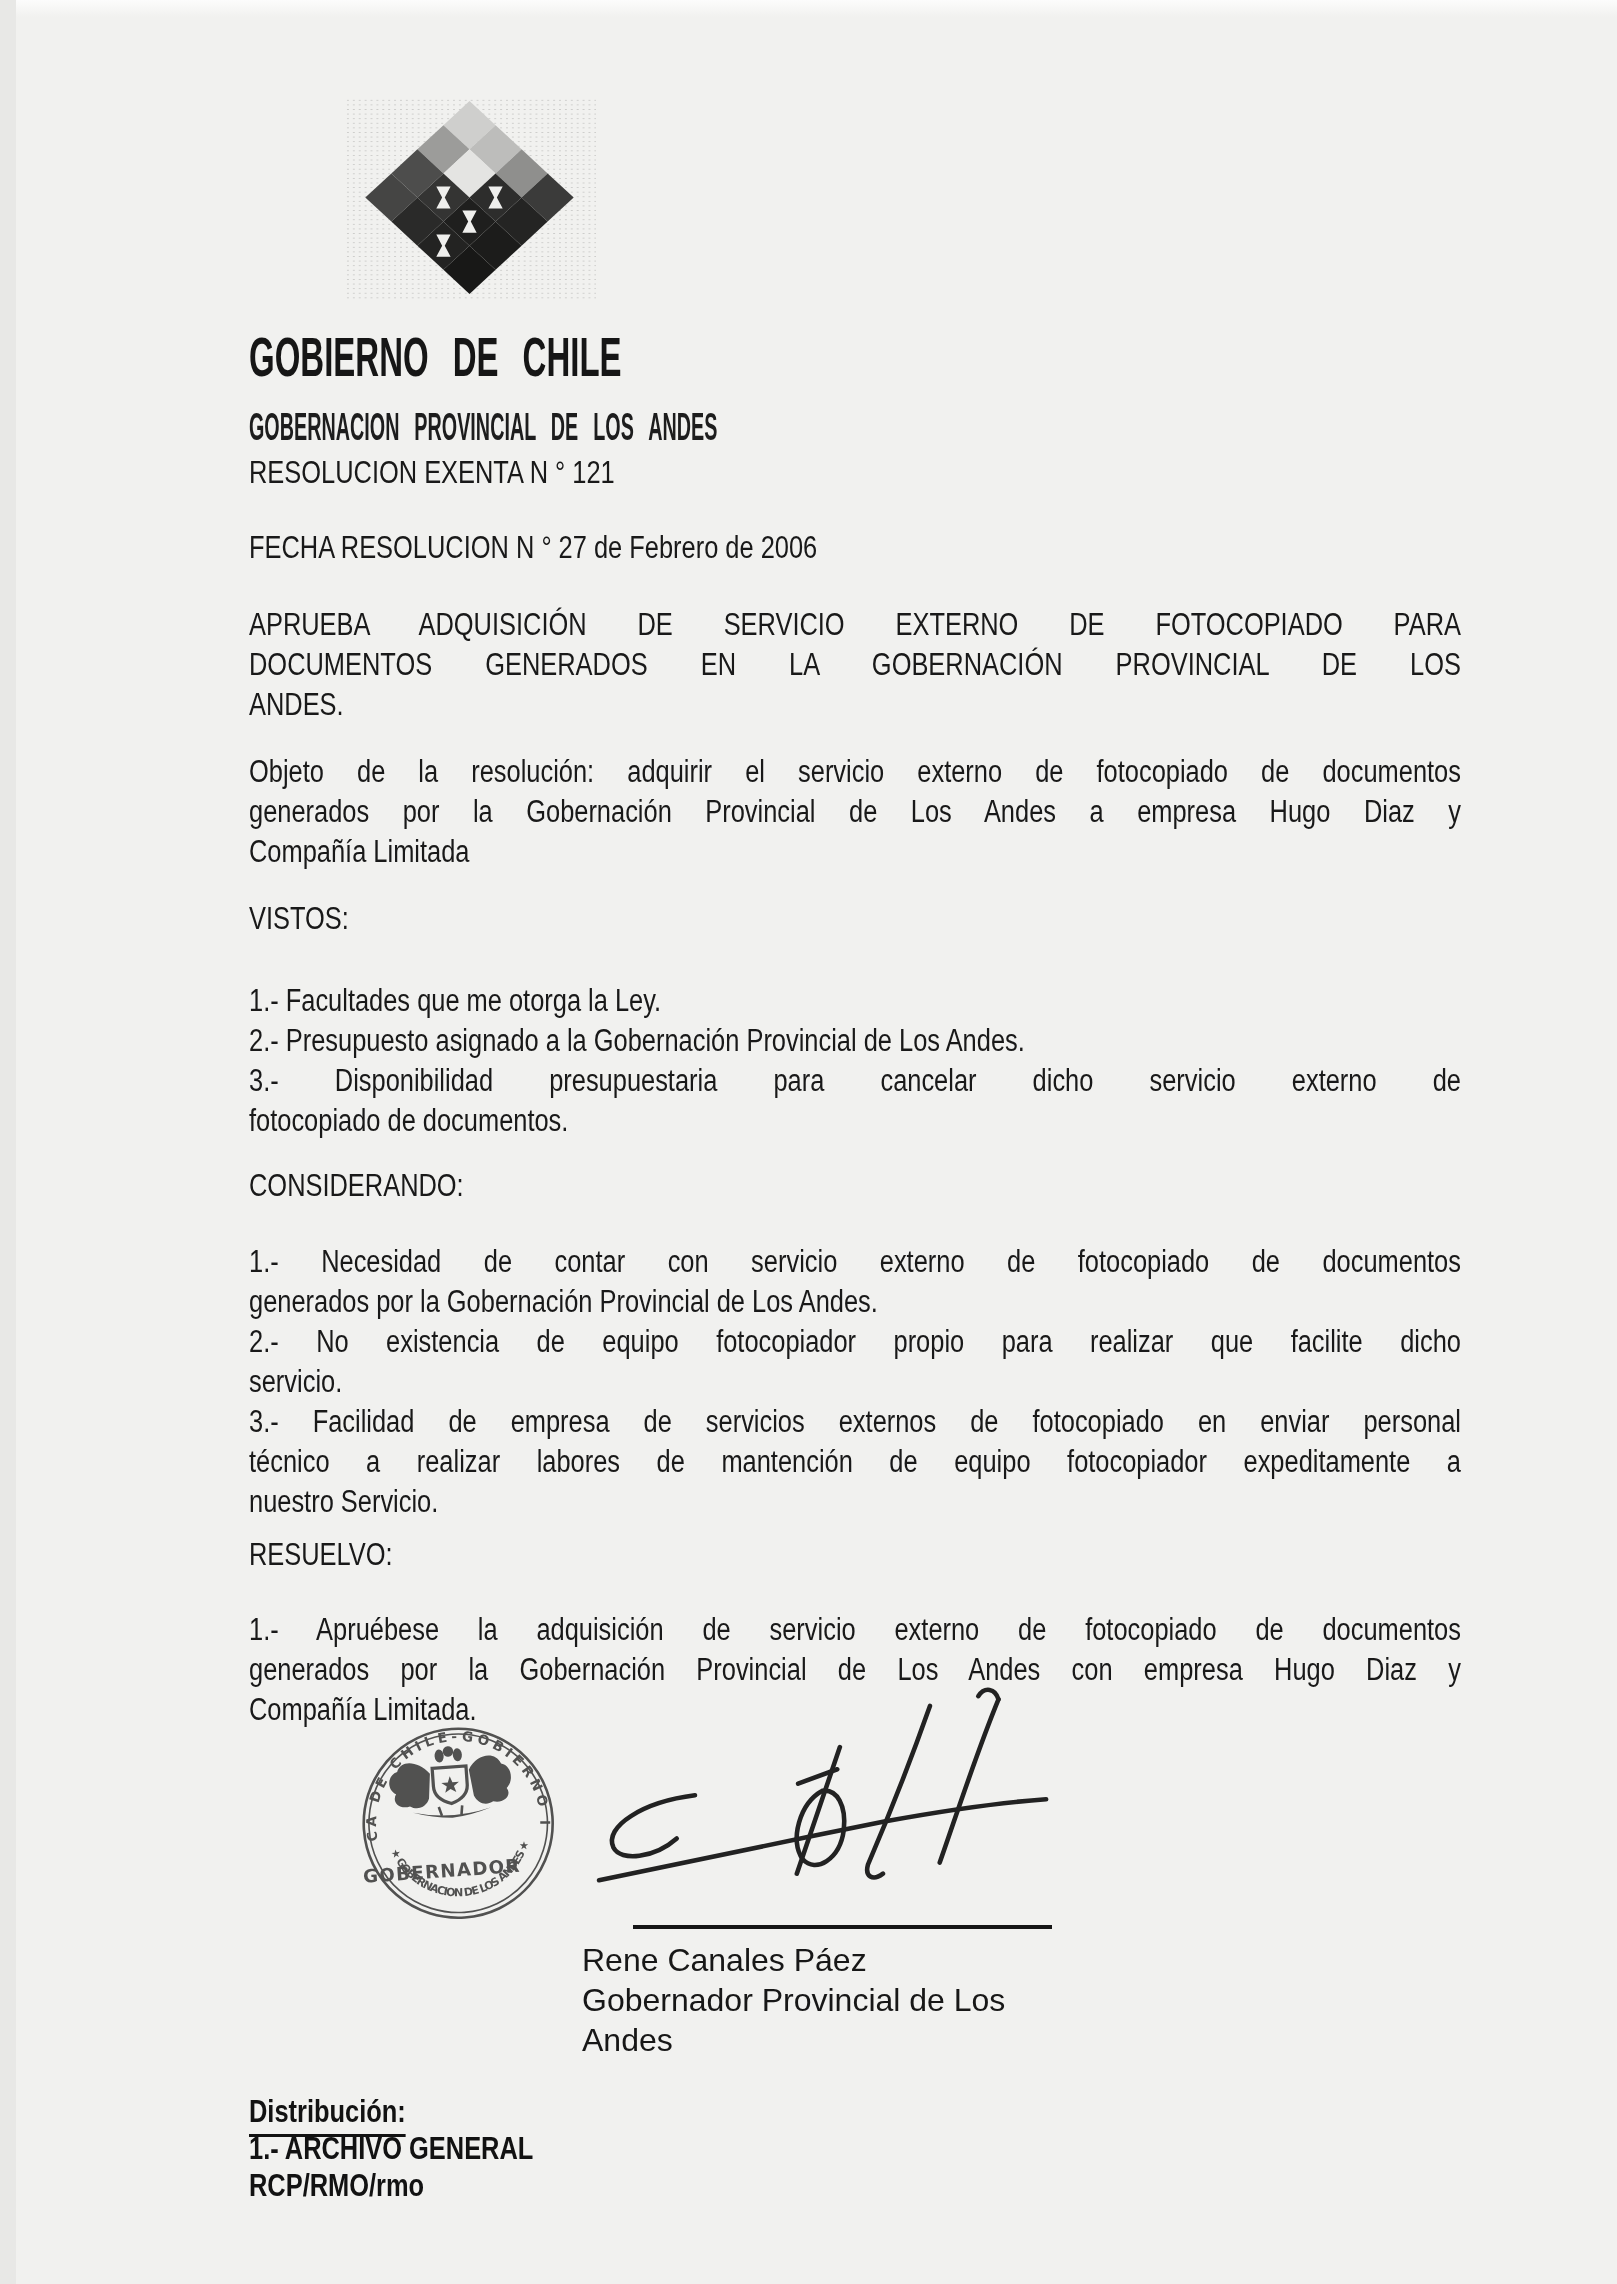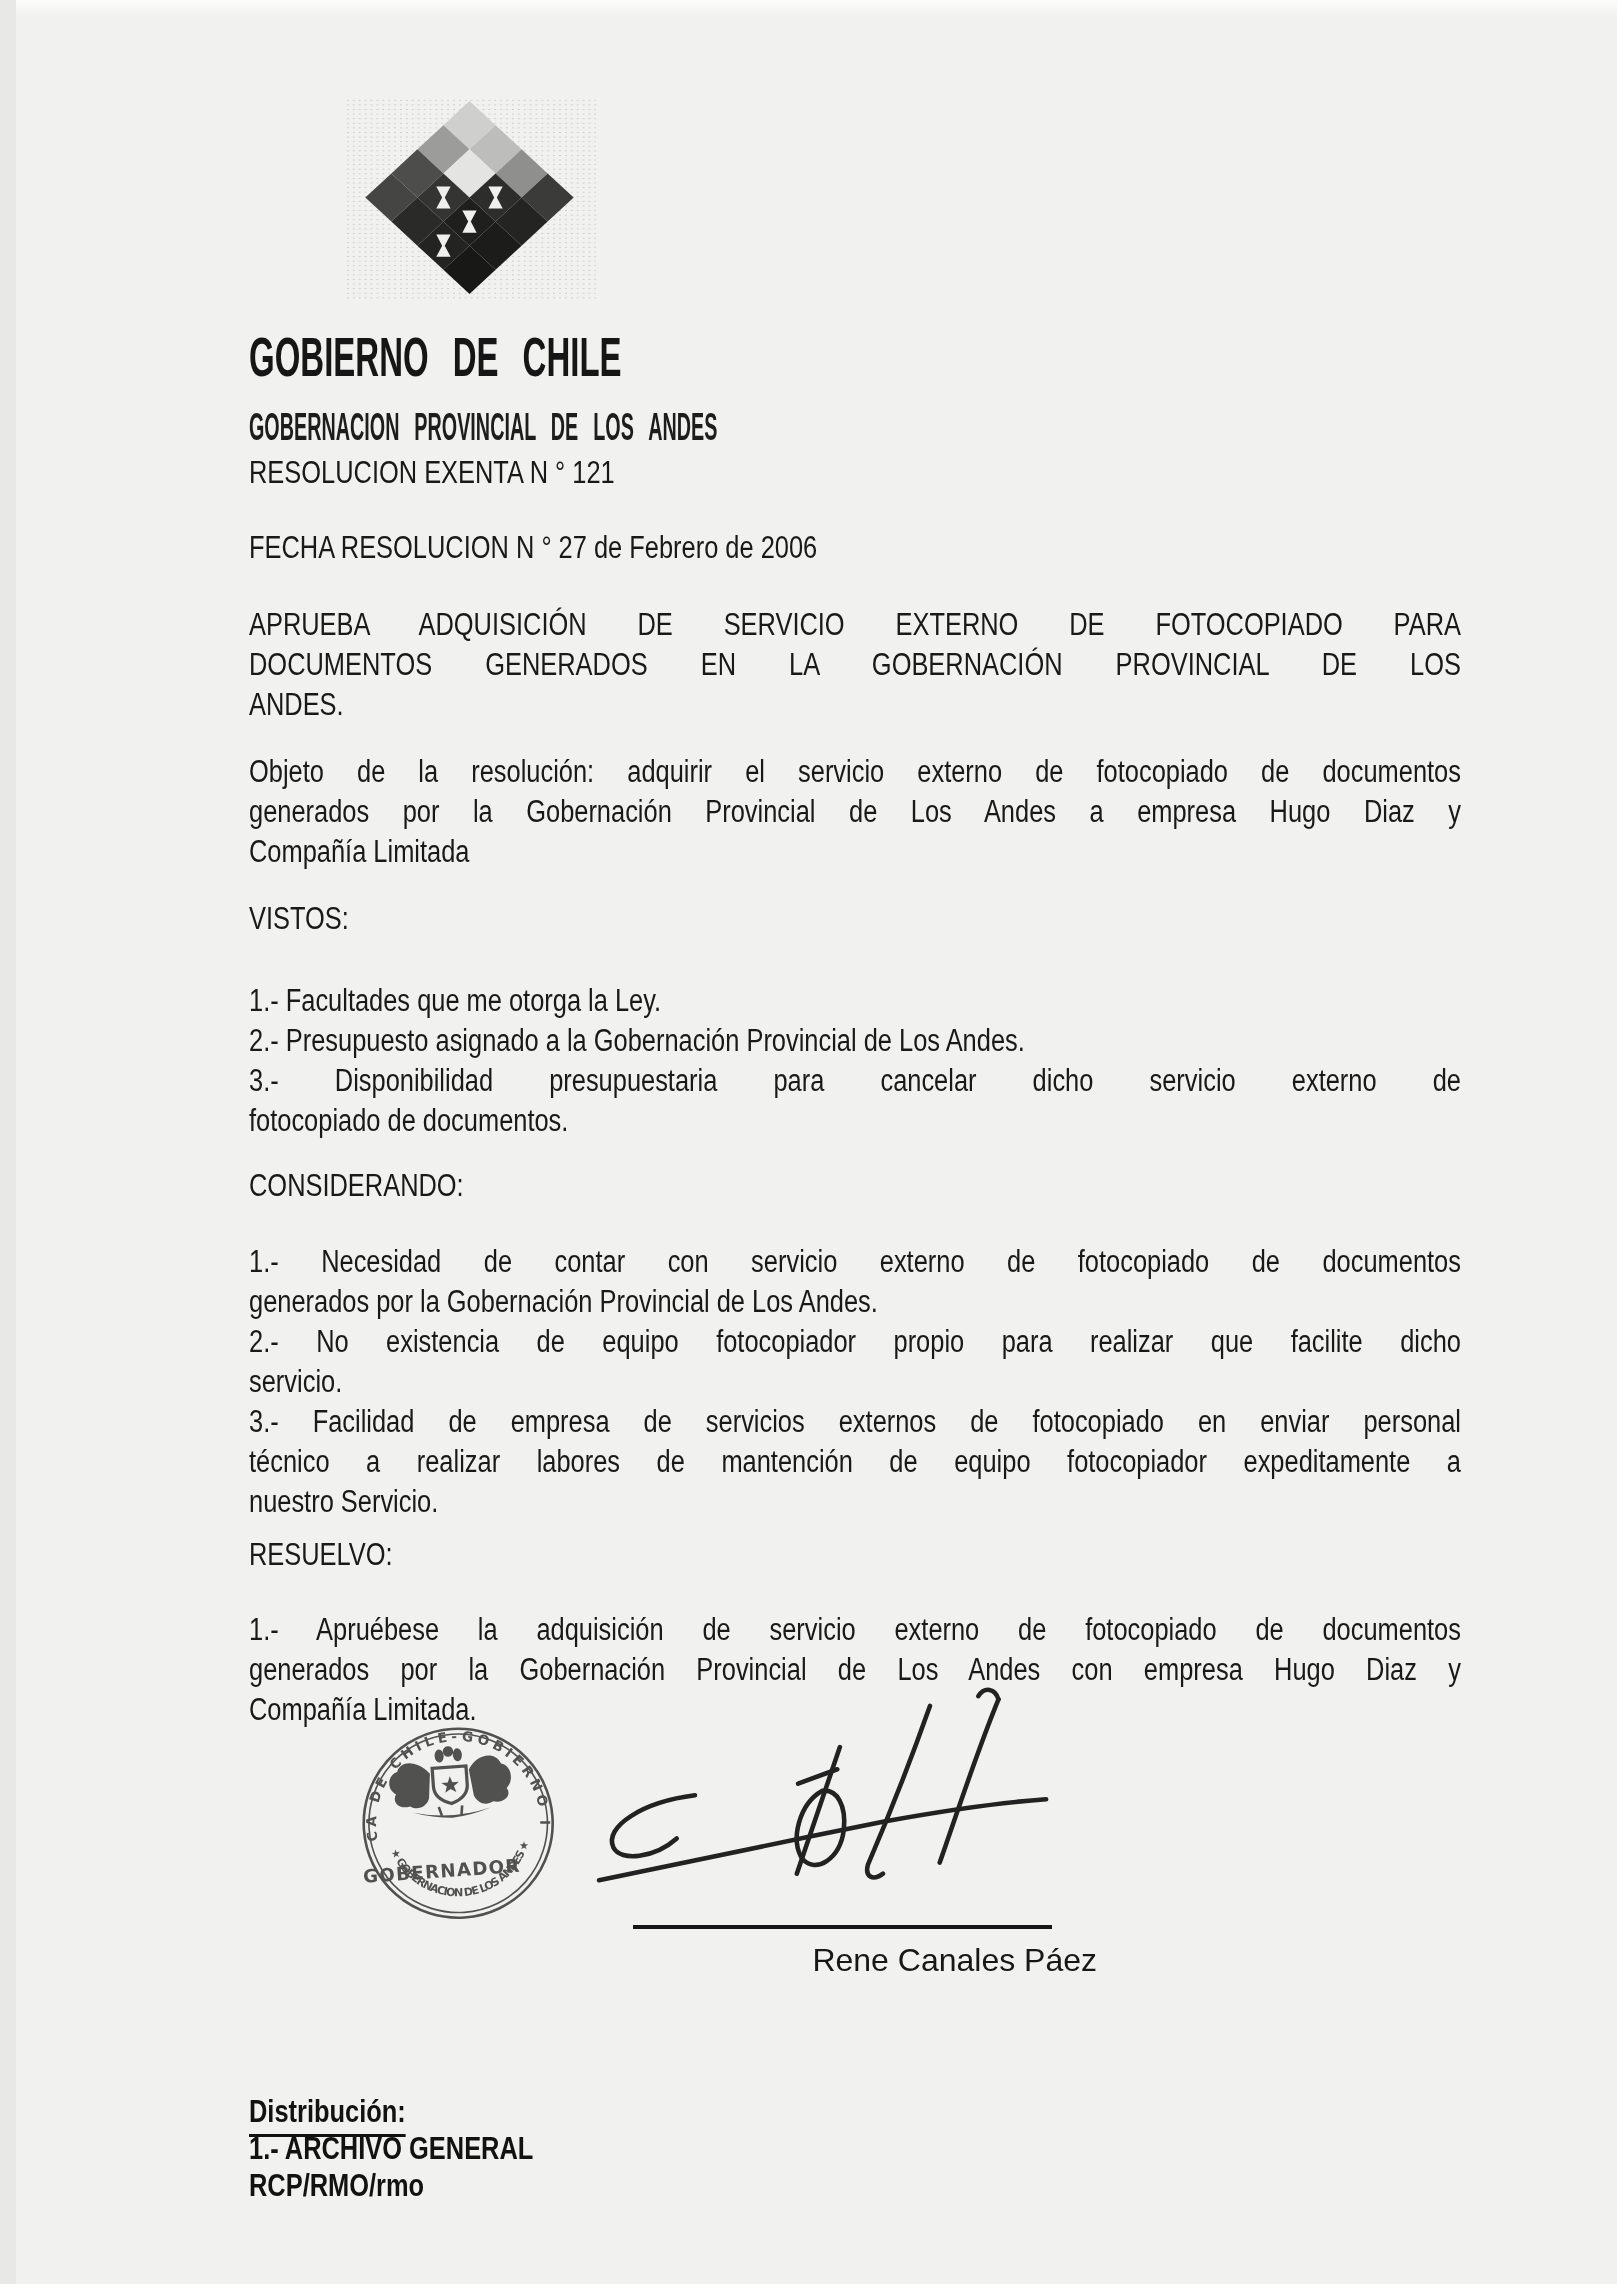--- a/index.html
+++ b/index.html
@@ -37,21 +37,21 @@
     transform:scaleX(.82); transform-origin:0 0;
   }
   .ln{ min-height:40px; }
   .just{ text-align:justify; text-align-last:justify; }
   
   .seal-svg{ position:absolute; left:336px; top:1721px; }
   .sig-svg{ position:absolute; left:555px; top:1670px; }
   .sig-line{ position:absolute; left:617px; top:1925px; width:419px; height:3.9px; background:#161616; }
   .sig-text{
     position:absolute; left:566px; top:1940px; width:515px;
-    font-size:32px; line-height:40px; text-align:right; color:#171717;
+    font-size:32px; line-height:40px; text-align:left; color:#171717;
   }
   
   .ftb{ font-weight:bold; color:#121212; }
   .ft-underline{ display:inline-block; border-bottom:3.3px solid #121212; padding-bottom:2px; }
   .f1{ top:2092px; } .f2{ top:2129px; } .f3{ top:2166px; }
   .t-res{ top:453px; } .t-fecha{ top:528px; } .t-subj{ top:605px; }
   .t-obj{ top:752px; } .t-vh{ top:899px; } .t-vl{ top:981px; }
   .t-ch{ top:1166px; } .t-cl{ top:1242px; } .t-rh{ top:1535px; } .t-rl{ top:1610px; }
   .seal-font{ font-family:"DejaVu Sans", sans-serif; }
 </style>
@@ -180,20 +180,21 @@
       <path d="M 1198 2734 L 1258 2712"></path>
       <path d="M 1400 2615 C 1370 2700, 1330 2800, 1305 2858 C 1300 2876, 1312 2884, 1328 2872"></path>
       <path d="M 1505 2605 C 1470 2690, 1438 2790, 1415 2855"></path>
       <path d="M 1505 2605 C 1500 2588, 1484 2585, 1474 2600"></path>
     </g>
   </svg>
 
   <div class="sig-line"></div>
   <div class="sig-text">
     <div>Rene Canales Páez</div>
+    <div>Gobernador Provincial de Los Andes</div>
   </div>
 
   <div class="tb ftb f1">
     <span class="ft-underline">Distribución:</span>
   </div>
   <div class="tb ftb f2">
     <div class="ln">1.- ARCHIVO GENERAL</div>
   </div>
   <div class="tb ftb f3">
     <div class="ln">RCP/RMO/rmo</div>

